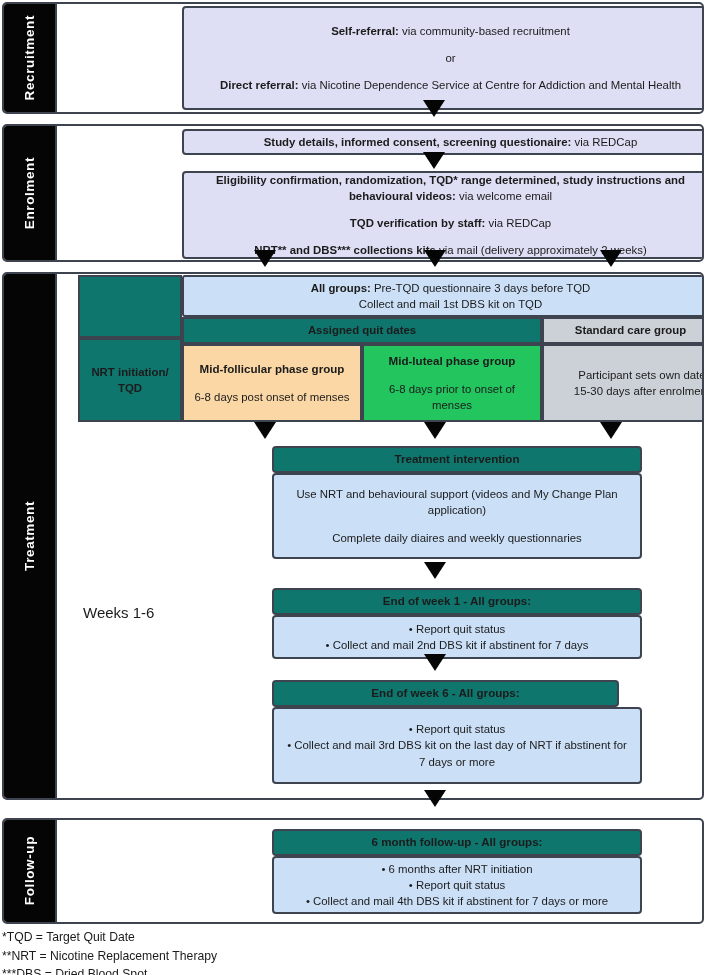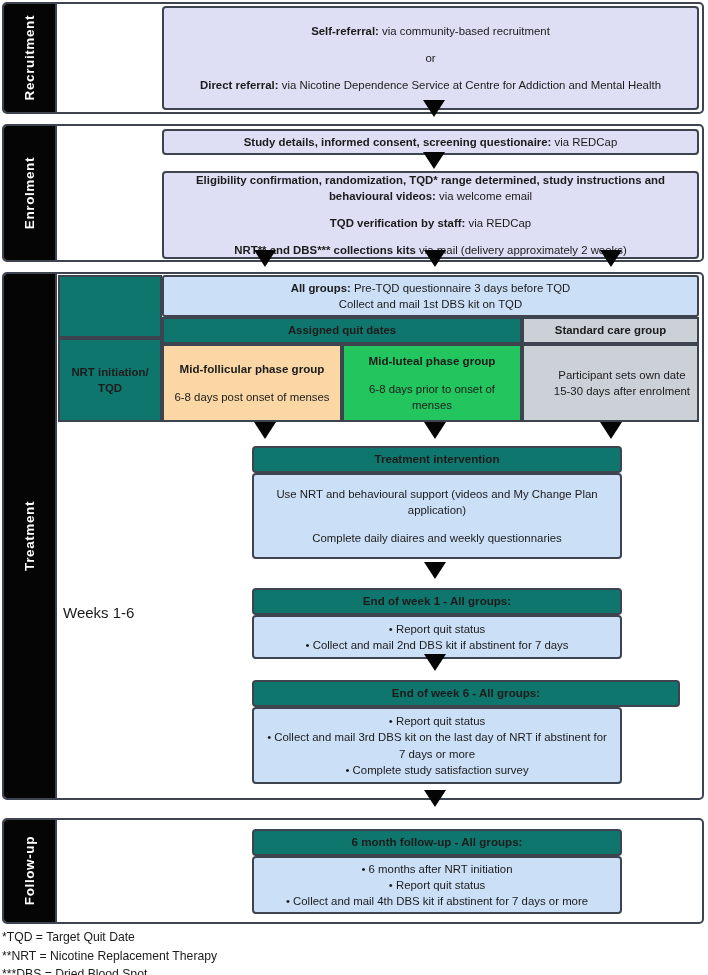--- a/index.html
+++ b/index.html
@@ -33,21 +33,21 @@
     border-right:2.5px solid #3d4450;
   }
   .lane-title span{
     writing-mode:vertical-rl;
     transform:rotate(180deg);
     font-weight:bold;
     font-size:13.5px;
     letter-spacing:.6px;
     white-space:nowrap;
   }
-  .lane-body{position:relative;flex:1 1 auto;}
+  .lane-body{position:relative;flex:1 1 auto;margin-left:20px;}
 
   
   .box{
     position:absolute;
     box-sizing:border-box;
     border:2.2px solid #3d4450;
     border-radius:4px;
     display:flex;
     flex-direction:column;
     align-items:center;
@@ -212,28 +212,27 @@
       <div class="box white hdr" style="left:195px;top:314px;width:370px;height:27px;">
         <span>End of week 1 - All groups:</span>
       </div>
       <div class="box lblue" style="left:195px;top:341px;width:370px;height:44px;">
         <div class="lines">
           <i>• Report quit status</i>
           <i>• Collect and mail 2nd DBS kit if abstinent for 7 days</i>
         </div>
       </div>
 
-      <div class="box white hdr" style="left:195px;top:406px;width:428px;height:27px;">
+      <div class="box white hdr" style="left:195px;top:406px;width:347px;height:27px;">
         <span>End of week 6 - All groups:</span>
       </div>
       <div class="box lblue" style="left:195px;top:433px;width:370px;height:77px;">
         <div class="lines">
           <i>• Report quit status</i>
           <i>• Collect and mail 3rd DBS kit on the last day of NRT if abstinent for 7 days or more</i>
-          <i>• Complete study satisfaction survey</i>
         </div>
       </div>
 
     </div>
   </div>
 
   <div class="arrow" style="left:254px;top:422px;"></div>
   <div class="arrow" style="left:424px;top:422px;"></div>
   <div class="arrow" style="left:600px;top:422px;"></div>
 

